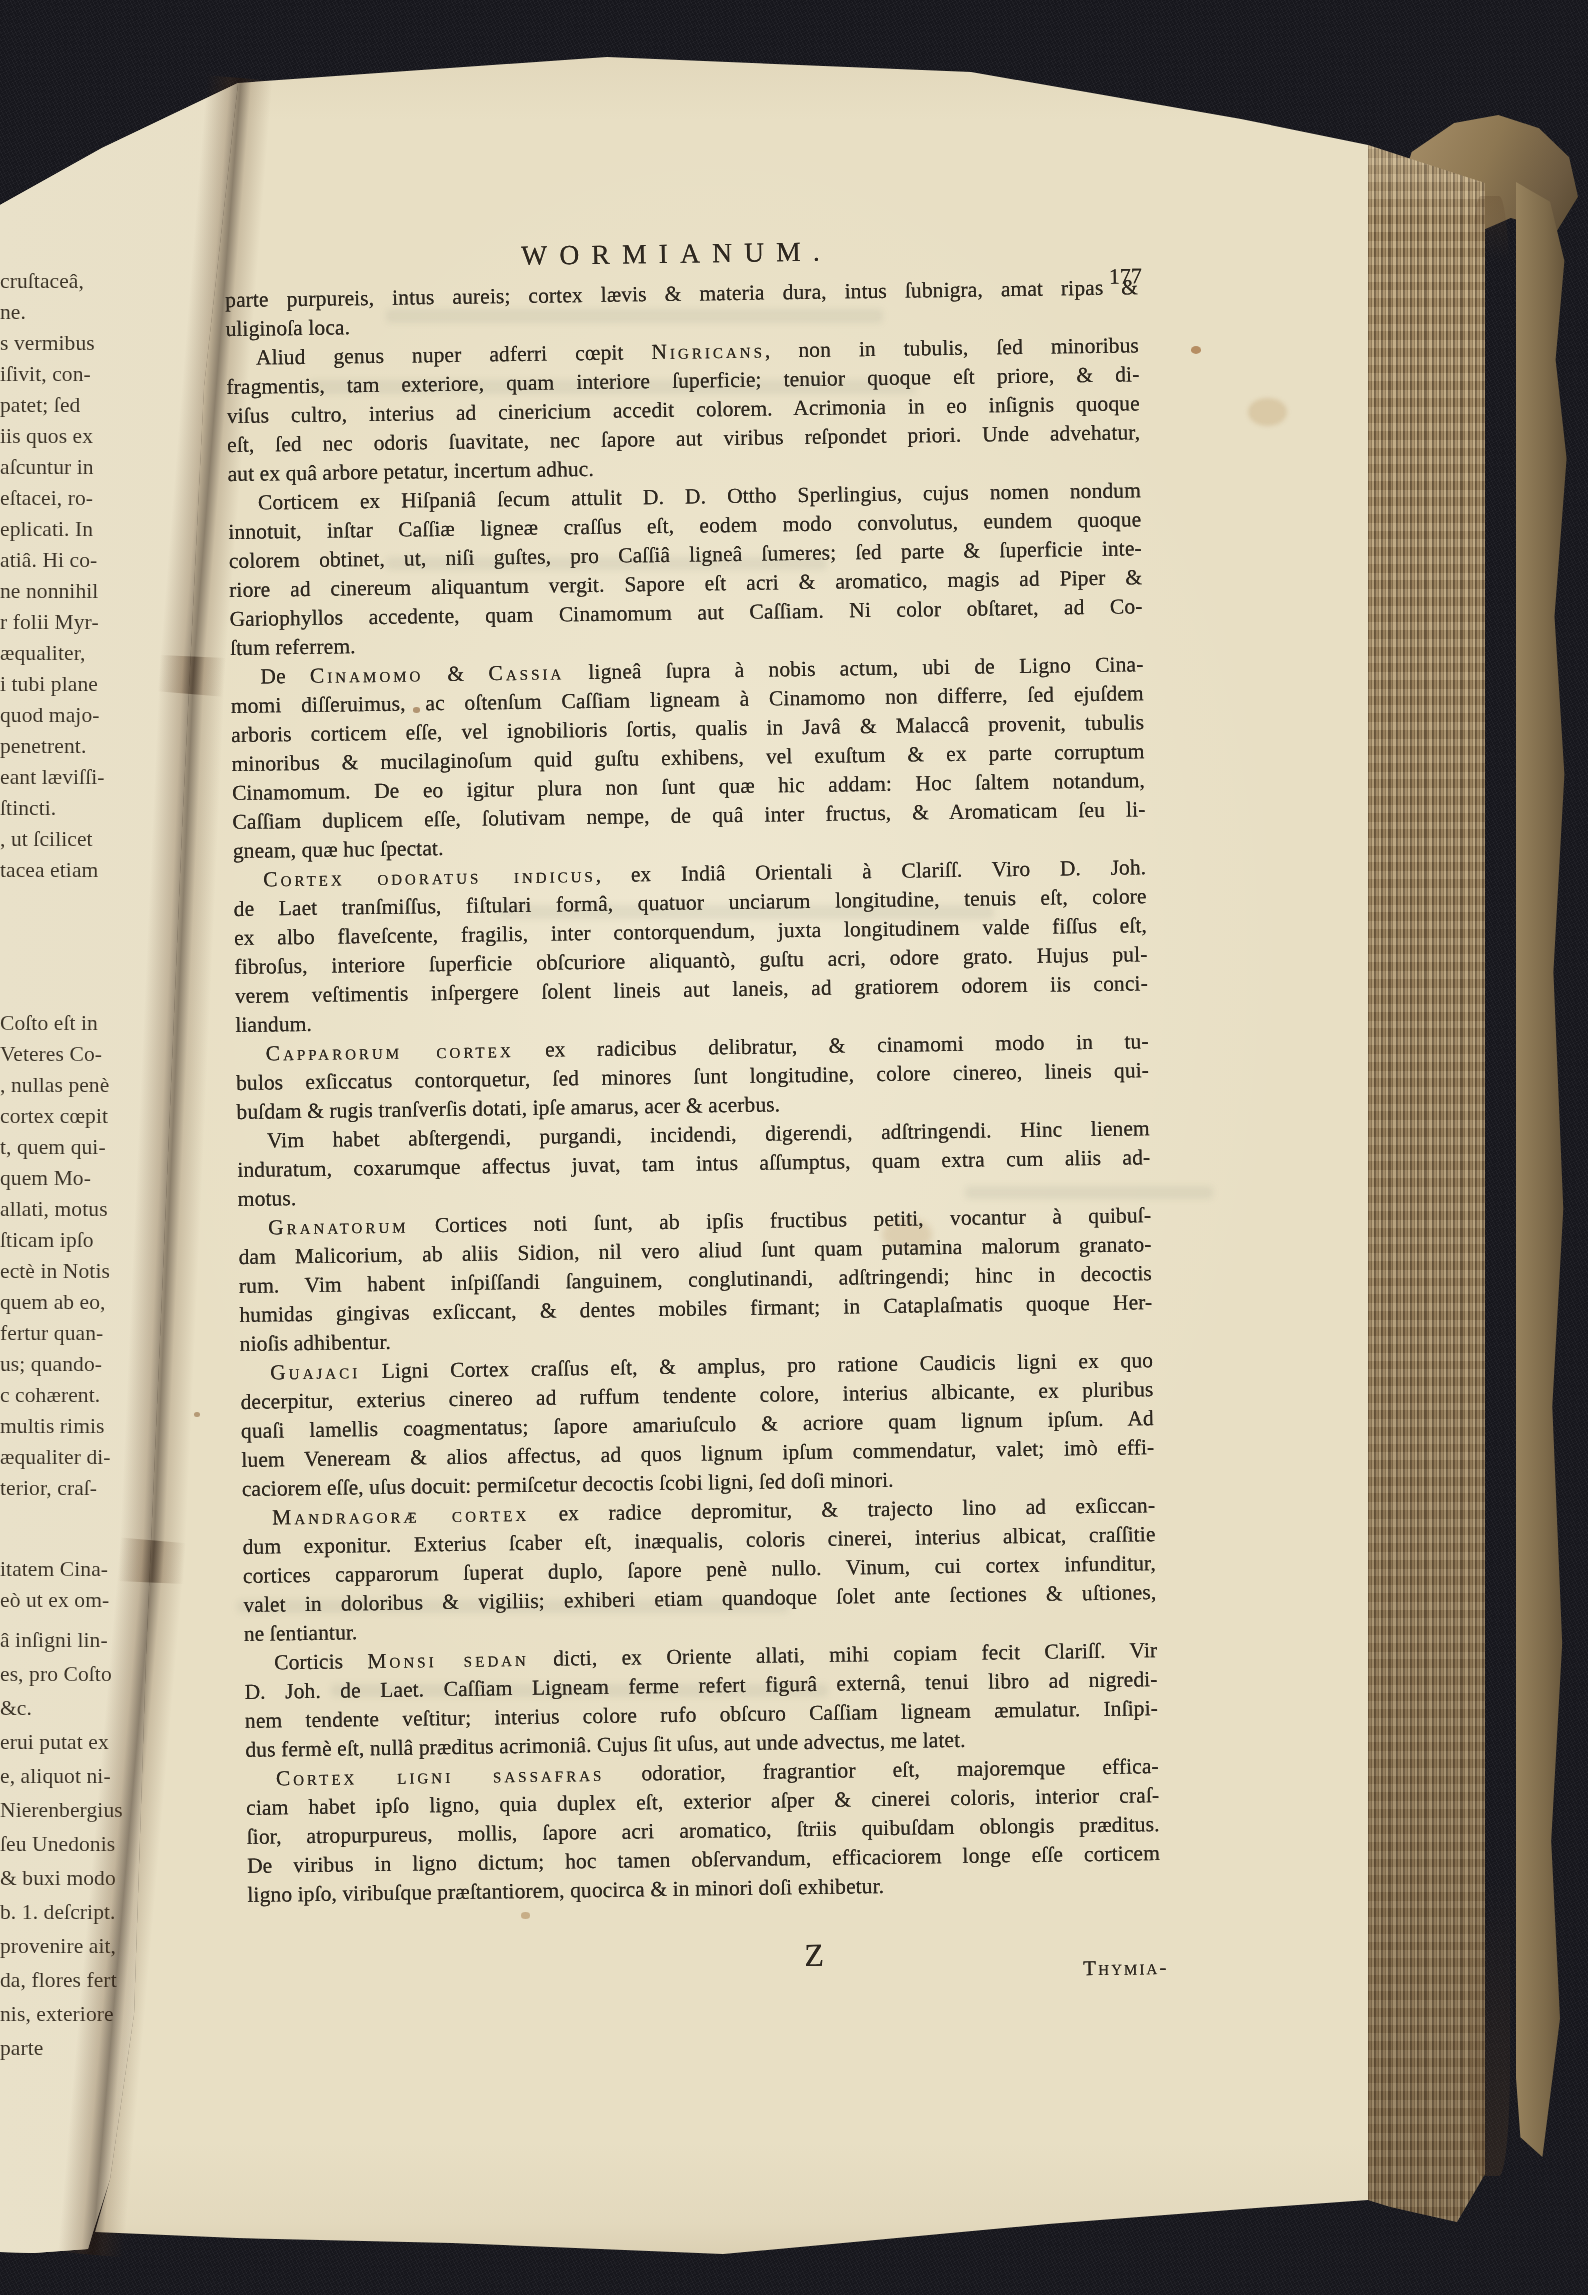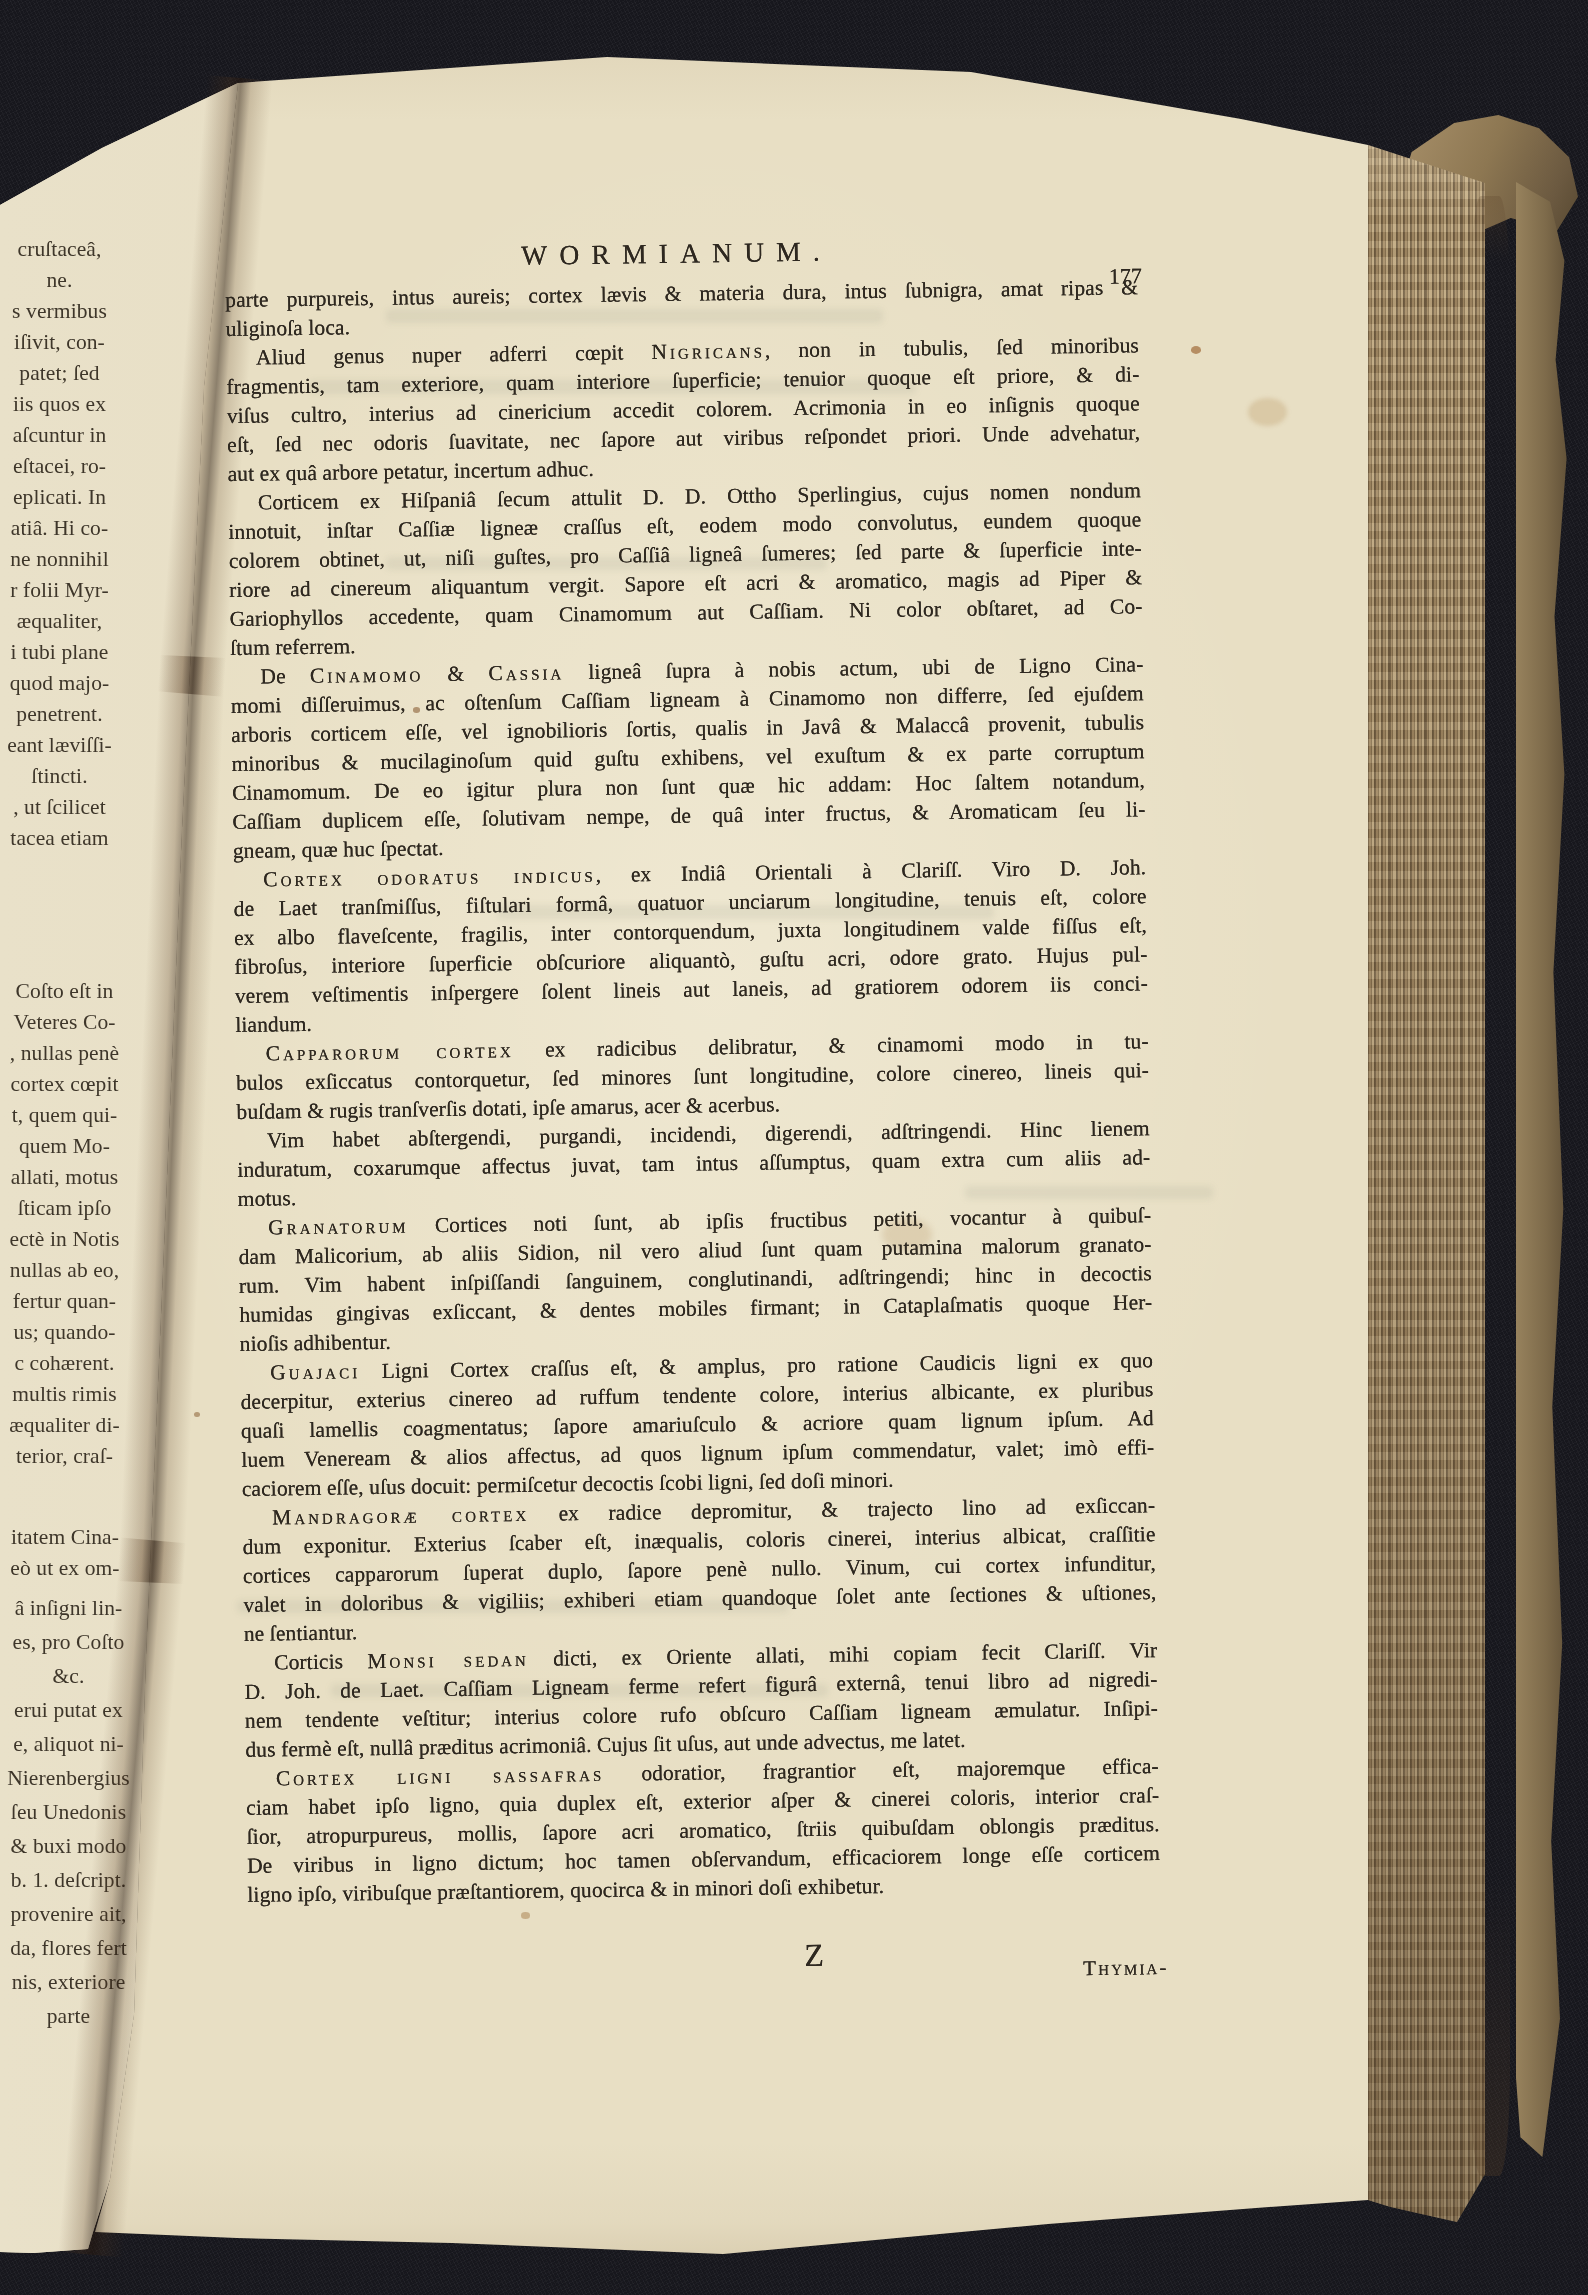--- a/index.html
+++ b/index.html
@@ -26,22 +26,22 @@
   }
 
   
   .left-page{position:absolute;inset:0;
     background-color:#e6ddc1;
     background-image:
       linear-gradient(to right, #e9e1c9 0%, #e6dcc0 52%, #efe8d2 80%, #fdf8e8 88%, #cdb68e 95%, #7d5f3d 100%),
       linear-gradient(to bottom, rgba(120,90,55,0.35) 0%, rgba(120,90,55,0) 8%);
     clip-path:polygon(0 205px,102px 148px,238px 83px,204px 386px,182px 828px,163px 1269px,146px 1655px,134px 2014px,110px 2179px,93px 2232px,88px 2249px,33px 2253px,0 2252px);
   }
-  .left-group{position:absolute;left:0;text-align:center;color:#3e362a;
-              font-size:21.5px;letter-spacing:0.1px;}
+  .left-group{position:absolute;left:0;text-align:left;color:#3e362a;
+              font-size:21.5px;letter-spacing:0.1px;margin-top:32px;}
   .left-group .frag-line{white-space:nowrap;}
   .g1{top:234px;width:119px;line-height:31px;}
   .g2{top:976px;width:129px;line-height:31px;}
   .g3{top:1522px;width:130px;line-height:31px;}
   .g4{top:1591px;width:137px;line-height:34px;}
 
   
   .main-page{position:absolute;inset:0;
     background-color:#e8dfc4;
     background-image:
@@ -147,21 +147,21 @@
     <div class="left-group g2">
         <div class="frag-line">Coſto eſt in</div>
         <div class="frag-line">Veteres Co-</div>
         <div class="frag-line">, nullas penè</div>
         <div class="frag-line">cortex cœpit</div>
         <div class="frag-line">t, quem qui-</div>
         <div class="frag-line">quem Mo-</div>
         <div class="frag-line">allati, motus</div>
         <div class="frag-line">ſticam ipſo</div>
         <div class="frag-line">ectè in Notis</div>
-        <div class="frag-line">nullas ab eo,</div>
+        <div class="frag-line">quem ab eo,</div>
         <div class="frag-line">fertur quan-</div>
         <div class="frag-line">us; quando-</div>
         <div class="frag-line">c cohærent.</div>
         <div class="frag-line">multis rimis</div>
         <div class="frag-line">æqualiter di-</div>
         <div class="frag-line">terior, craſ-</div>
       </div>
     <div class="left-group g3">
         <div class="frag-line">itatem Cina-</div>
         <div class="frag-line">eò ut ex om-</div>

